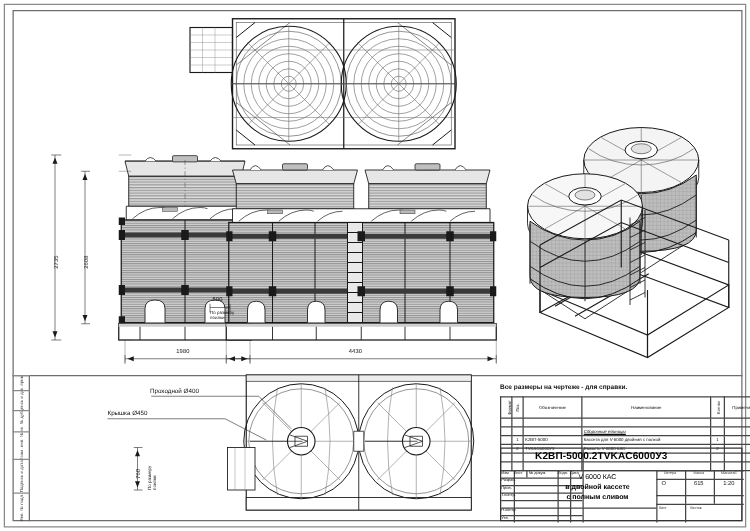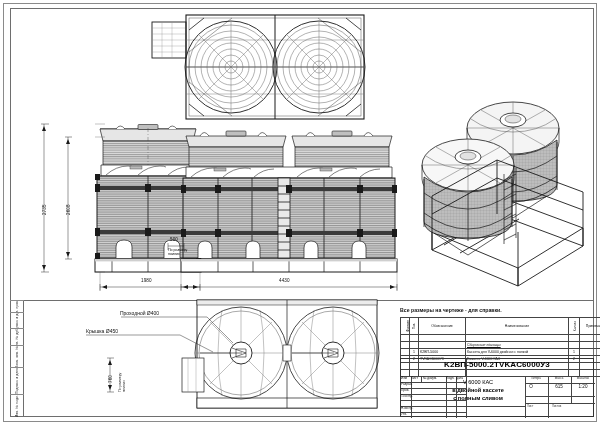--- a/index.html
+++ b/index.html
@@ -49,21 +49,21 @@
   .sect-head{text-decoration:underline;font-style:italic;font-size:3.5px;}
   .ctr{text-align:center;}
 
   
   .stamp{position:absolute;left:400px;top:358px;width:194px;height:59px;
          border:.8px solid #333;box-sizing:border-box;}
   .stamp div{position:absolute;box-sizing:border-box;}
   .vl{background:#444;width:.7px;}
   .hl{background:#444;height:.7px;}
   .st-t{position:absolute;font-size:3.2px;color:#111;white-space:nowrap;}
-  .desig{position:absolute;left:444px;top:360px;width:130px;text-align:left;
+  .desig{position:absolute;left:416px;top:360px;width:130px;text-align:center;
          font-size:8px;font-weight:bold;letter-spacing:.1px;color:#000;}
   .namebox{position:absolute;left:432px;top:378px;width:92px;text-align:center;
            font-size:5.6px;font-weight:bold;line-height:1.45;color:#000;}
   .namebox .l1{font-weight:normal;}
   .mv{position:absolute;font-size:4.6px;text-align:center;color:#111;}
   .mh{position:absolute;font-size:2.9px;text-align:center;color:#333;white-space:nowrap;}
 </style>
 </head>
 <body>
 

